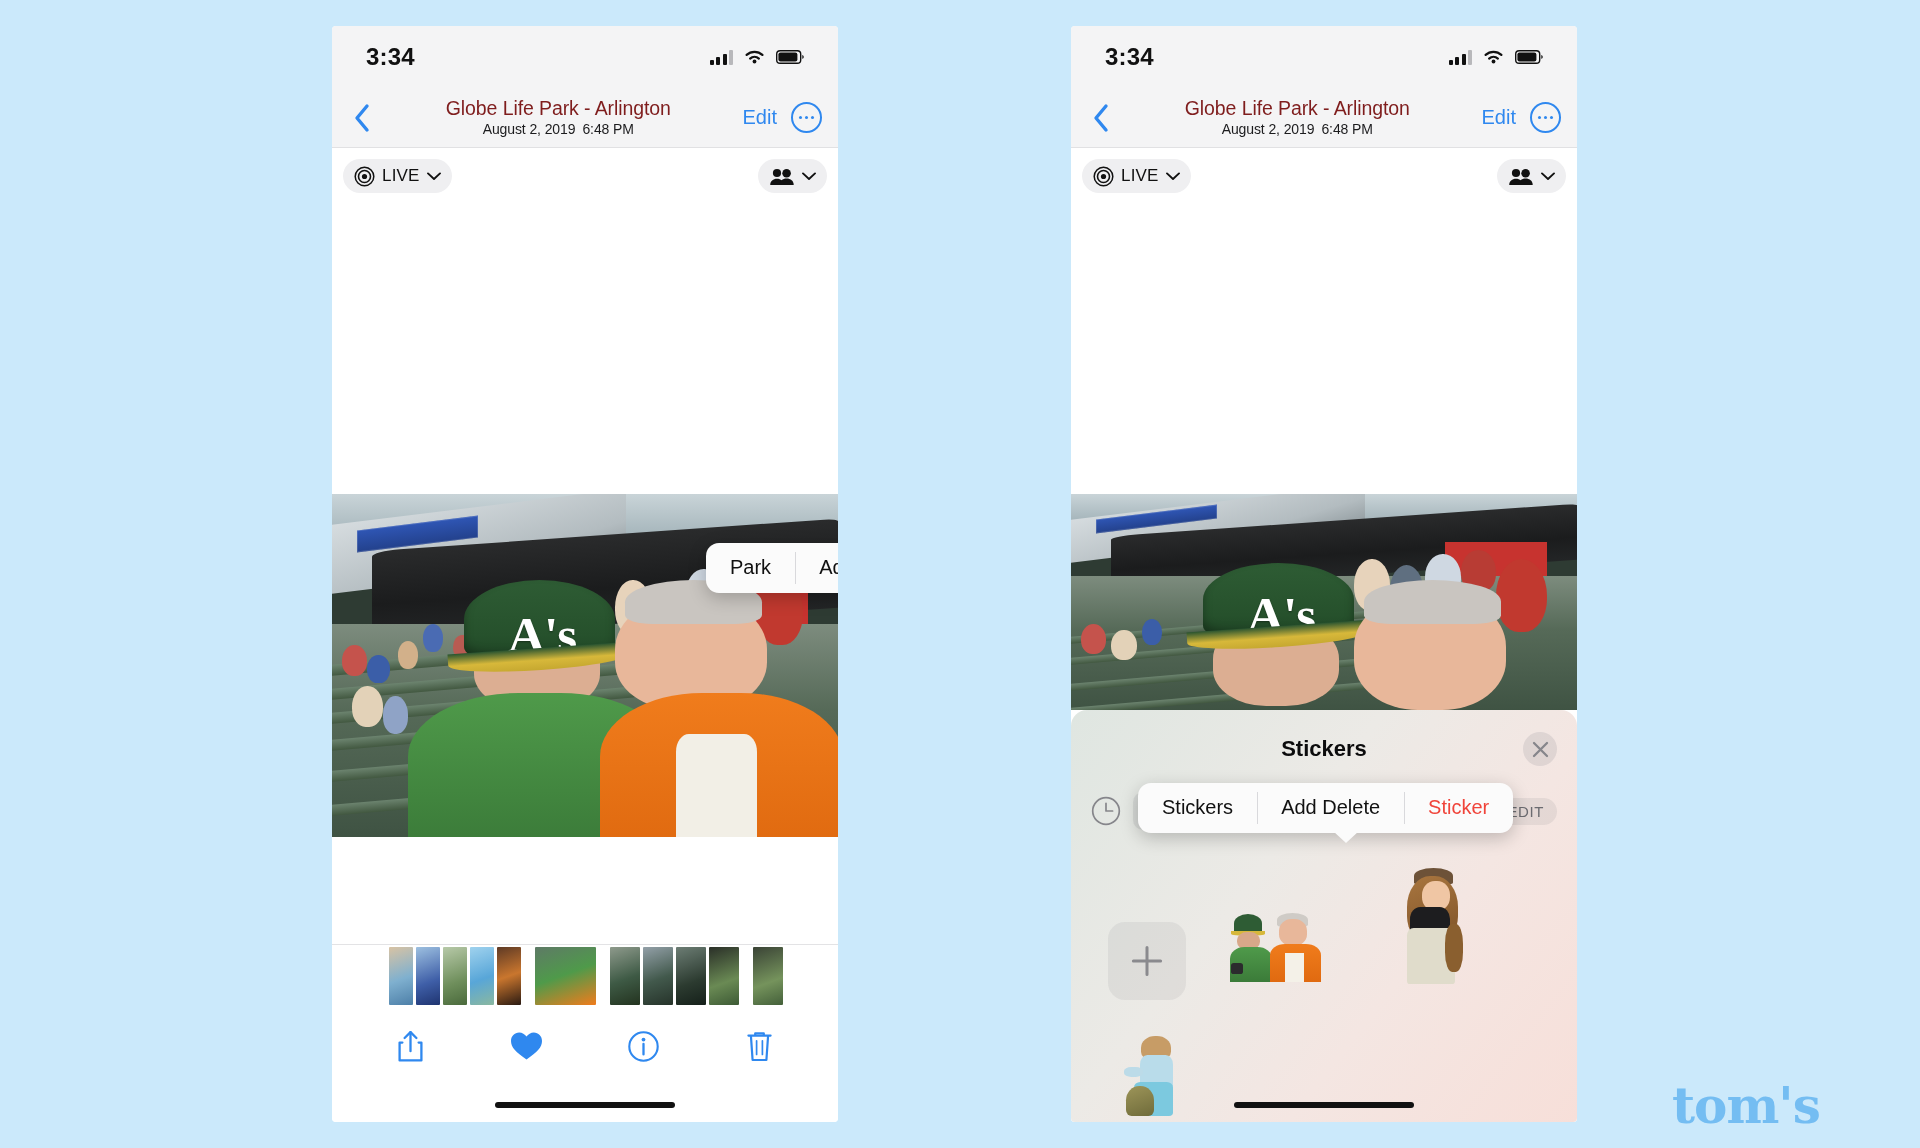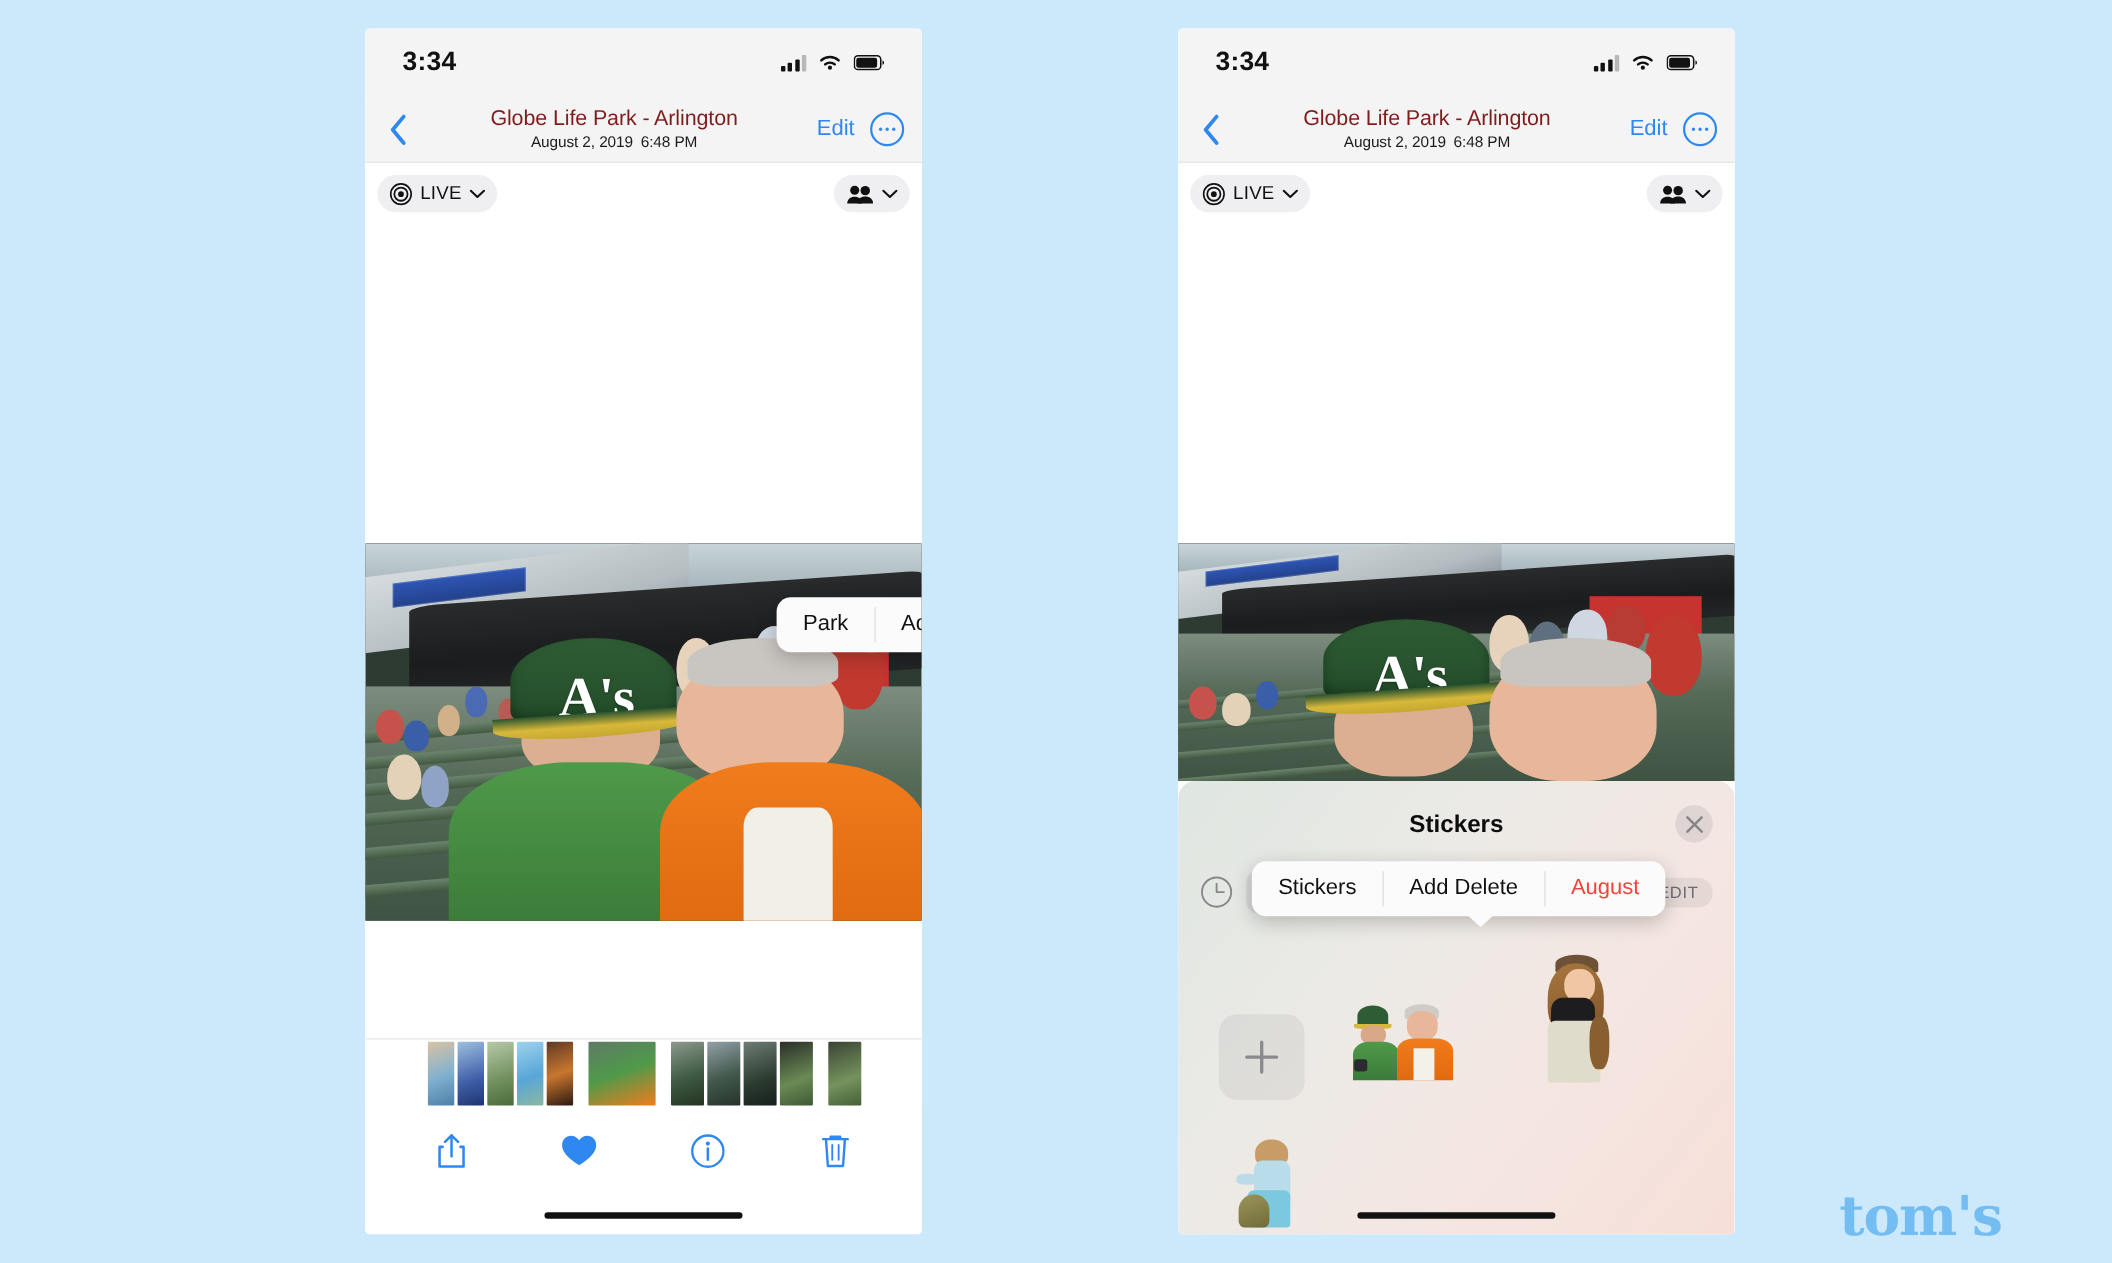--- a/index.html
+++ b/index.html
@@ -645,21 +645,21 @@
           <div style="position:absolute;left:24%;top:26%;width:48%;height:52%;background:#b9dcea;border-radius:22% 22% 16% 16%;"></div>
           <div style="position:absolute;left:2%;top:40%;width:26%;height:12%;background:#bcdbe8;border-radius:40%;"></div>
           <div style="position:absolute;left:16%;top:58%;width:56%;height:42%;background:#7cc9df;border-radius:16% 16% 10% 10%;"></div>
           <div style="position:absolute;left:4%;top:64%;width:40%;height:36%;background:linear-gradient(160deg,#9d9559,#6f6b3a);border-radius:48% 48% 20% 20%;"></div>
         </div>
       </div>
 
       <div class="ctxmenu ctx-right" style="top:73px;left:67px;position:absolute;">
         <div class="mi">Stickers</div>
         <div class="mi">Add Delete</div>
-        <div class="mi danger">August</div>
+        <div class="mi danger">Sticker</div>
         <div class="ctx-tail" style="left:195px;"></div>
       </div>
 
       <div class="homebar"></div>
     </div>
   </div>
 </div>
 
 <div class="logo">
   <span class="l1">tom's</span>

